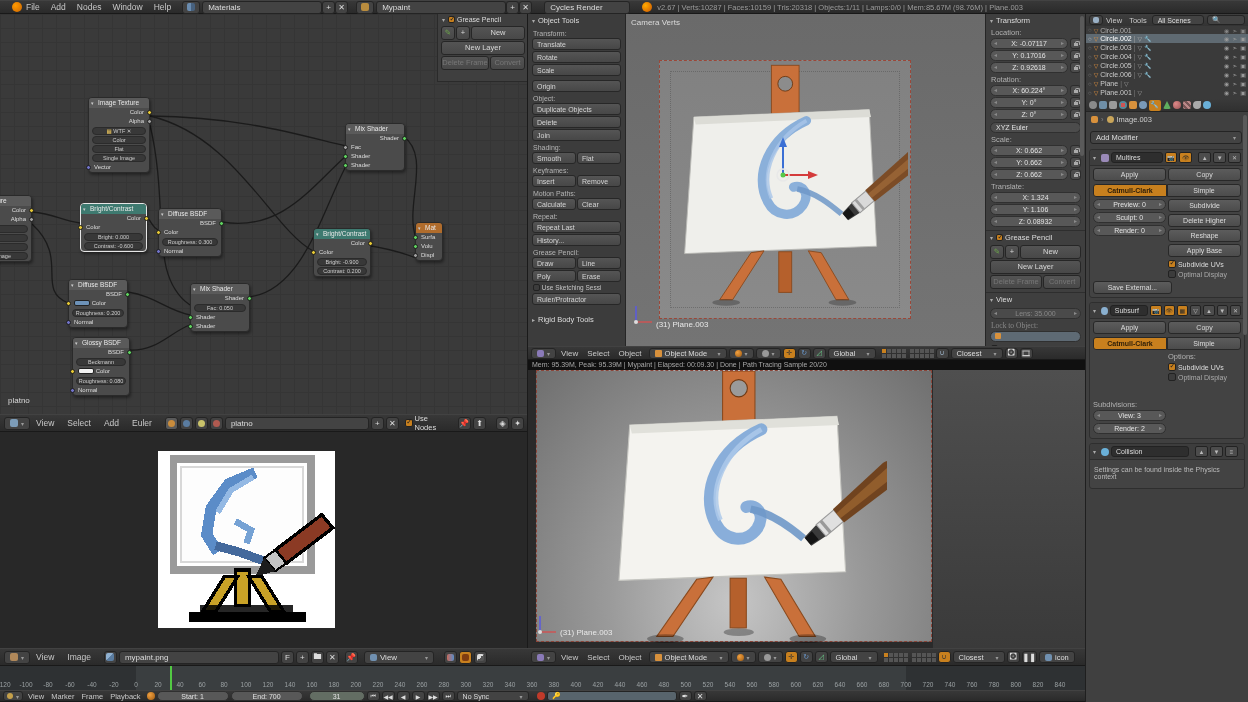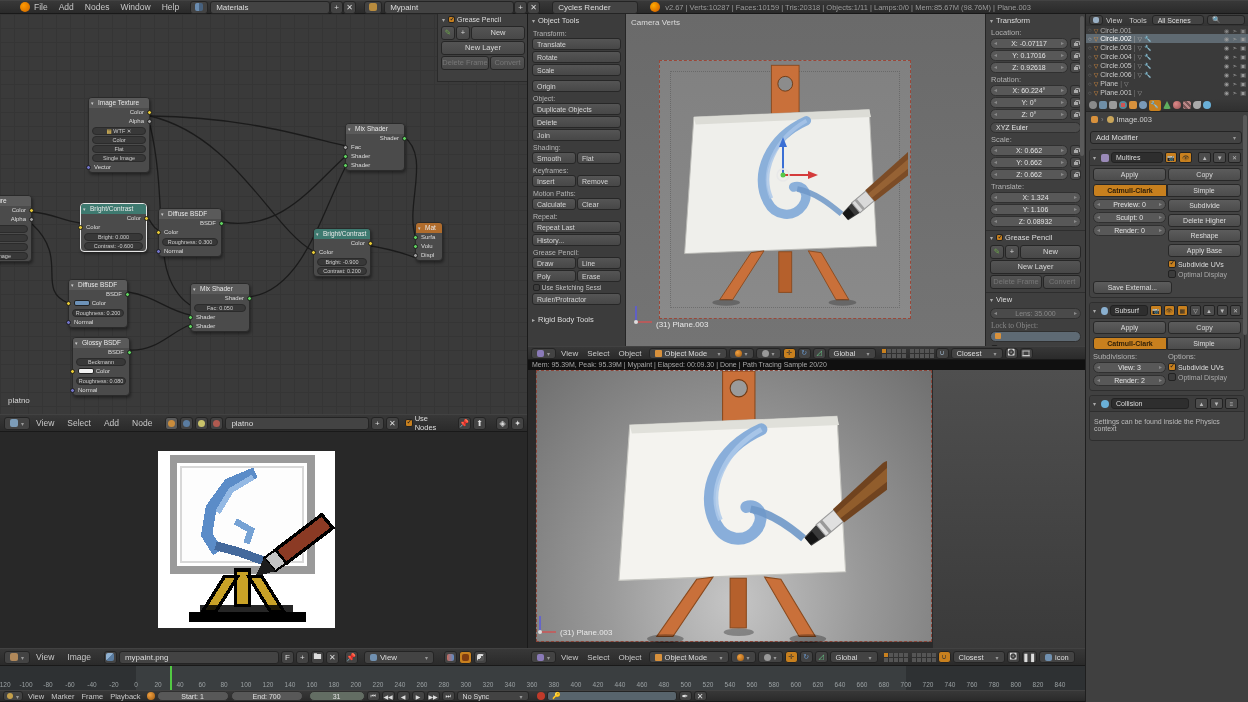--- a/index.html
+++ b/index.html
@@ -65,21 +65,21 @@
 .tgl{width:13px;height:11px;border-radius:2px;border:1px solid #222;background:#4c4c4c;display:inline-flex;align-items:center;justify-content:center;font-size:6px;color:#bbb;}
 .tgl.on{background:#c8801e;color:#2a2a2a;}
 .obtn{background:linear-gradient(#5c5c5c,#4c4c4c);border:1px solid #282828;border-radius:3px;font-size:7px;color:#ddd;text-align:center;height:13px;line-height:12px;}
 .obtn.act{background:#c8801e;color:#2b1c08;font-weight:bold;}
 </style>
 </head>
 <body>
 
 <div id="app">
 
-  <div class="abs hdr" id="info-bar" style="left:0;top:0;width:1248px;height:14px;display:flex;align-items:center;padding:0 20px;">
+  <div class="abs hdr" id="info-bar" style="left:0;top:0;width:1248px;height:14px;display:flex;align-items:center;padding:0 12px;">
     <span class="ic" style="width:10px;height:10px;border-radius:50%;background:radial-gradient(circle at 35% 35%,#f90,#c60);margin-right:4px;"></span>
     <span class="menu">File</span>
     <span class="menu">Add</span>
     <span class="menu">Nodes</span>
     <span class="menu">Window</span>
     <span class="menu">Help</span>
     <span class="hbtn" style="width:18px;">
         <span class="ic" style="width:8px;height:8px;background:linear-gradient(90deg,#6a8cb0 50%,#47617e 50%);"></span>
       </span>
     <span class="dd" style="width:120px;margin-left:2px;">
@@ -222,21 +222,21 @@
     <div class="abs" style="left:8px;top:382px;font-size:8px;color:#d8d8d8;">platno</div>
 
     <div class="abs hdr" style="left:0;top:400px;width:528px;height:18px;display:flex;align-items:center;padding:0 4px;gap:2px;">
       <span class="dd">
           <span class="ic" style="background:#7c9cb8;width:8px;height:8px;"></span>
           <span class="car">▾</span>
         </span>
       <span class="menu" style="margin-left:4px;">View</span>
       <span class="menu">Select</span>
       <span class="menu">Add</span>
-      <span class="menu">Node</span>
+      <span class="menu">Euler</span>
       <span class="hbtn" style="background:#5a5a5a;">
           <span class="ic" style="width:7px;height:7px;background:#c98c3c;border-radius:50%;"></span>
         </span>
       <span class="hbtn">
           <span class="ic" style="width:7px;height:7px;background:#5a7ca0;border-radius:50%;"></span>
         </span>
       <span class="hbtn">
           <span class="ic" style="width:7px;height:7px;background:#c9c26a;border-radius:50%;"></span>
         </span>
       <span class="hbtn">
@@ -854,21 +854,21 @@
       </div>
       <div style="display:flex;gap:2px;padding:2px 3px;">
         <span class="obtn" style="flex:1;">Apply</span>
         <span class="obtn" style="flex:1;">Copy</span>
       </div>
       <div style="display:flex;padding:1px 3px;">
         <span class="obtn act" style="flex:1;border-radius:3px 0 0 3px;">Catmull-Clark</span>
         <span class="obtn" style="flex:1;border-radius:0 3px 3px 0;">Simple</span>
       </div>
       <div style="display:flex;gap:2px;padding:1px 3px 4px;">
-        <div style="flex:1;">
+        <div style="flex:1;margin-top:48px;">
           <div class="lbl">Subdivisions:</div>
           <span class="vfld" style="display:block;margin-top:1px;">View: 3</span>
           <span class="vfld" style="display:block;margin-top:2px;">Render: 2</span>
         </div>
         <div style="flex:1;">
           <div class="lbl">Options:</div>
           <div style="font-size:7px;color:#ddd;margin-top:2px;"><span class="chk on"></span> <span>Subdivide UVs</span></div>
           <div style="font-size:7px;color:#aaa;margin-top:2px;"><span class="chk"></span> <span>Optimal Display</span></div>
         </div>
       </div>

